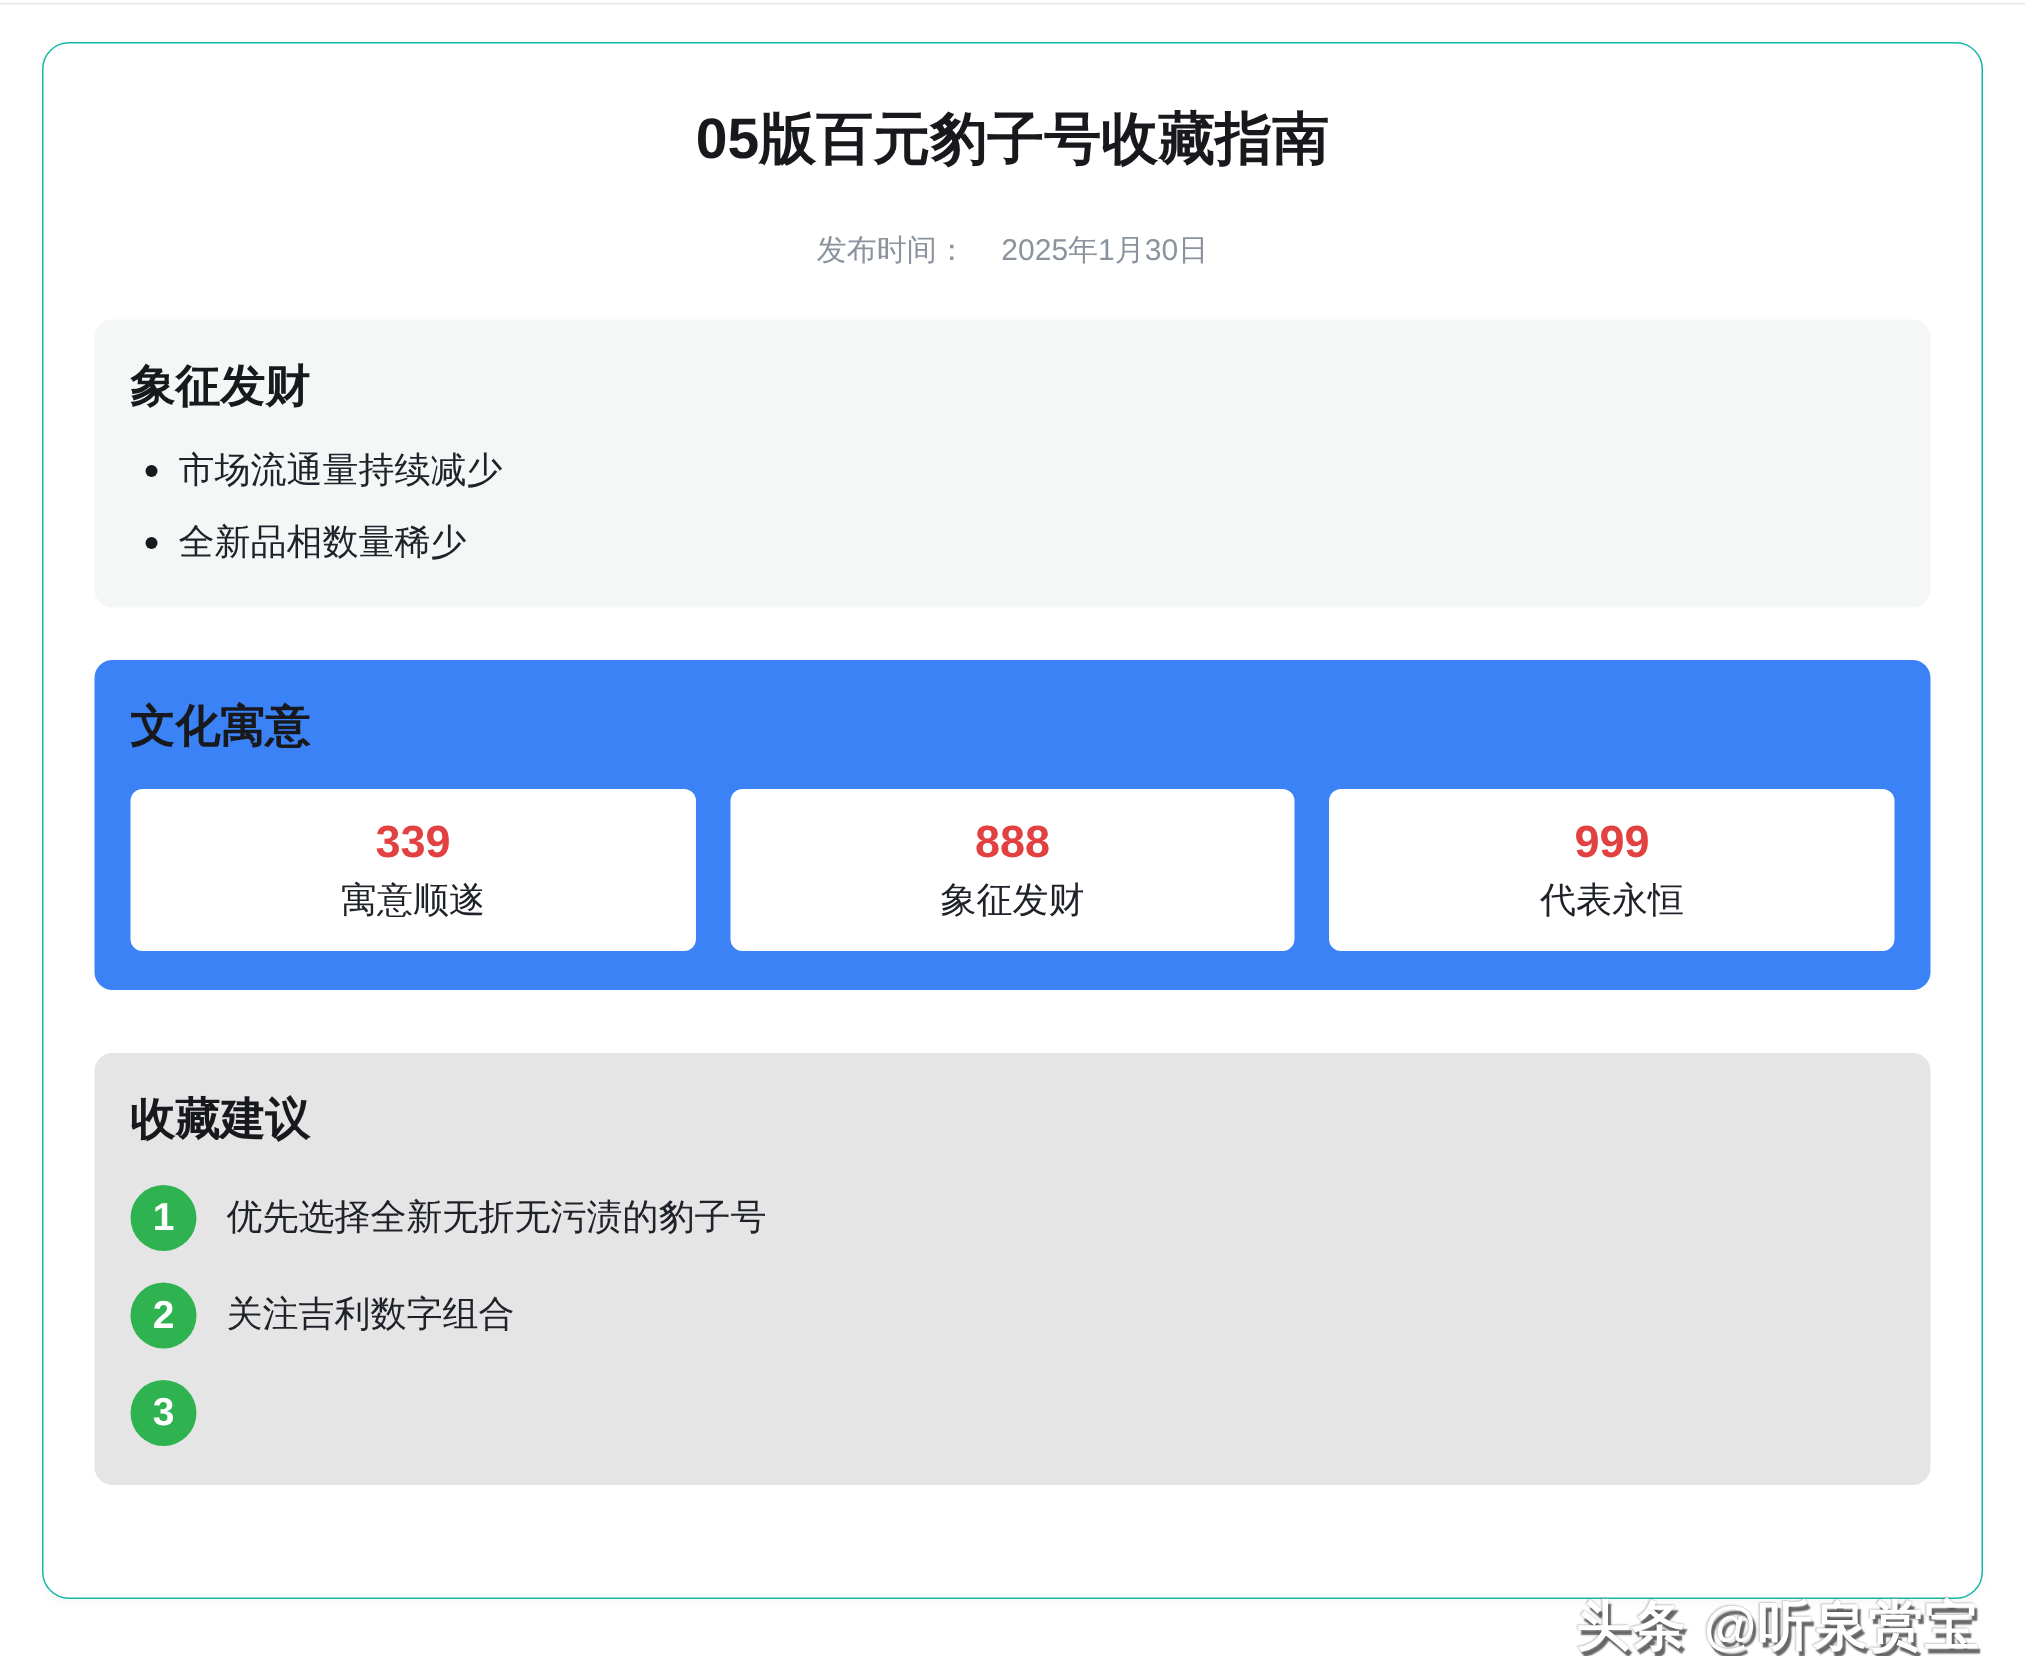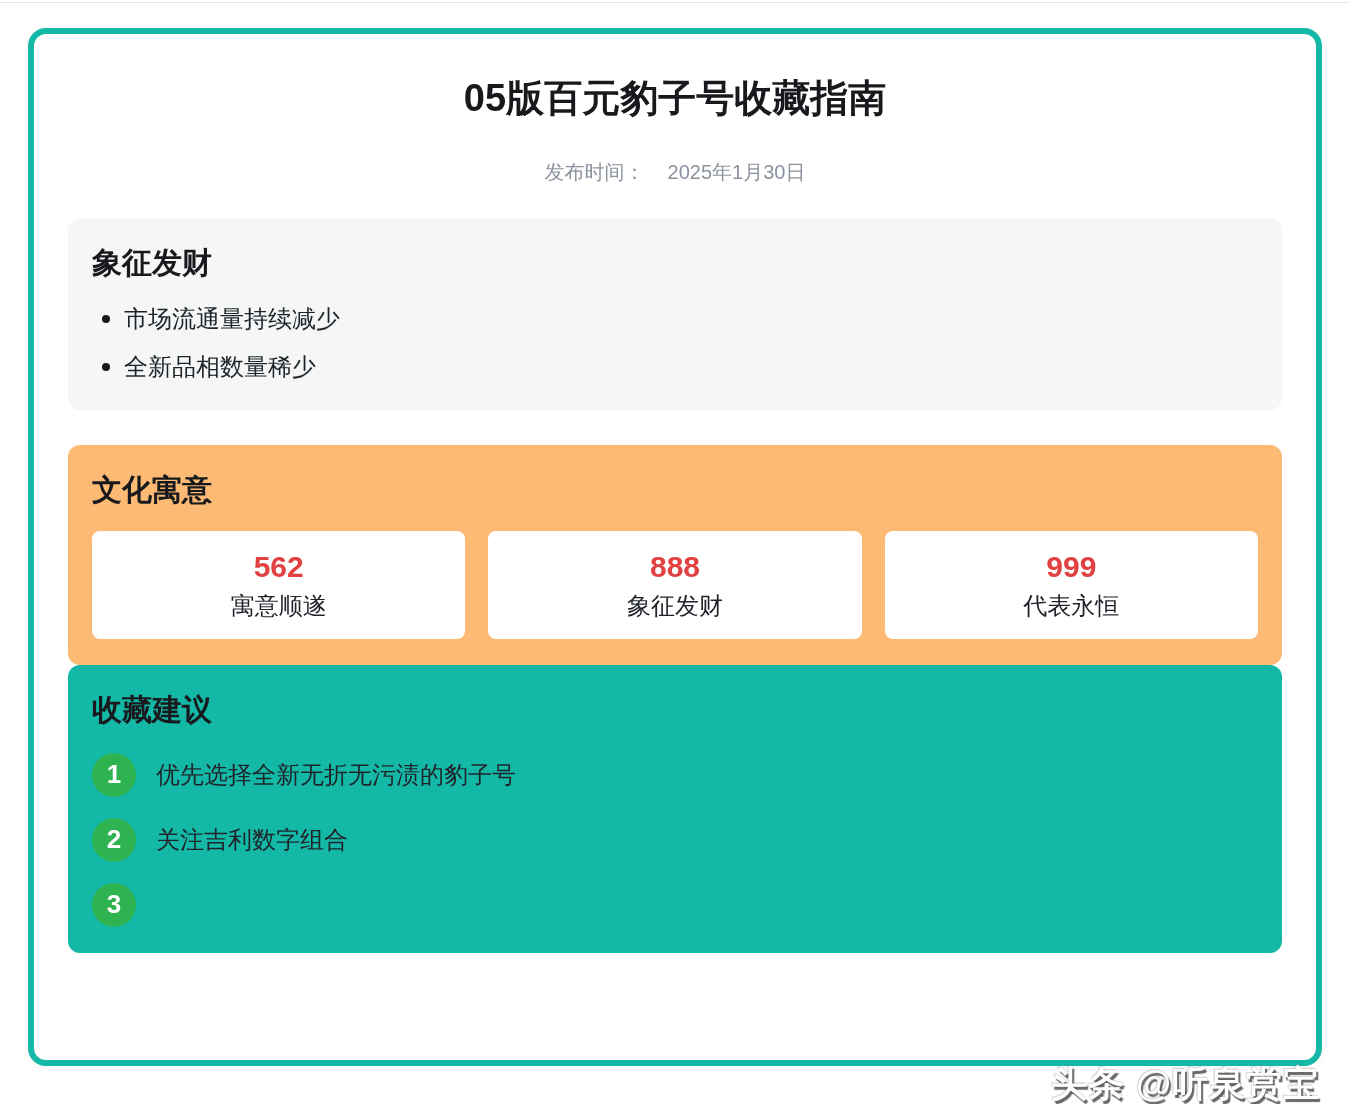--- a/index.html
+++ b/index.html
@@ -15,21 +15,21 @@
     position: absolute;
     top: 2px; left: 0; right: 0;
     height: 1px;
     background: #e7e7e9;
   }
   .card {
     position: absolute;
     left: 28px; top: 28px;
     width: 1294px; height: 1038px;
     background: #ffffff;
-    border: 6px solid #14b8a6;
+    border: 1px solid #14b8a6;
     border-radius: 18px;
     box-shadow: 0 2px 8px rgba(0,0,0,0.04);
     padding: 0 34px;
   }
   .page-title {
     margin-top: 40px;
     text-align: center;
     font-size: 38px;
     font-weight: bold;
     color: #17191c;
@@ -42,22 +42,22 @@
     line-height: 26px;
     color: #8b939e;
   }
   .pub-date .date-value { margin-left: 23px; }
 
   .section {
     border-radius: 12px;
     padding: 26px 24px;
   }
   .section-scarcity { margin-top: 33px; background: #f5f7f7; }
-  .section-culture  { margin-top: 35px; background: #fdba74; }
-  .section-advice   { background: #14b8a6; }
+  .section-culture  { margin-top: 35px; background: #3b82f6; }
+  .section-advice   { margin-top: 42px; background: #e5e5e5; }
 
   .section-heading {
     font-size: 30px;
     font-weight: bold;
     color: #17191c;
     line-height: 38px;
   }
   .section-scarcity .section-heading { margin-bottom: 20px; }
   .section-culture  .section-heading { margin-bottom: 22px; }
   .section-advice   .section-heading { margin-bottom: 24px; }
@@ -167,21 +167,21 @@
     <ul class="bullet-list">
       <li class="bullet-item">市场流通量持续减少</li>
       <li class="bullet-item">全新品相数量稀少</li>
     </ul>
   </section>
 
   <section class="section section-culture">
     <h2 class="section-heading">文化寓意</h2>
     <div class="culture-cards">
       <div class="culture-card">
-        <div class="culture-number">562</div>
+        <div class="culture-number">339</div>
         <div class="culture-label">寓意顺遂</div>
       </div>
       <div class="culture-card">
         <div class="culture-number">888</div>
         <div class="culture-label">象征发财</div>
       </div>
       <div class="culture-card">
         <div class="culture-number">999</div>
         <div class="culture-label">代表永恒</div>
       </div>

